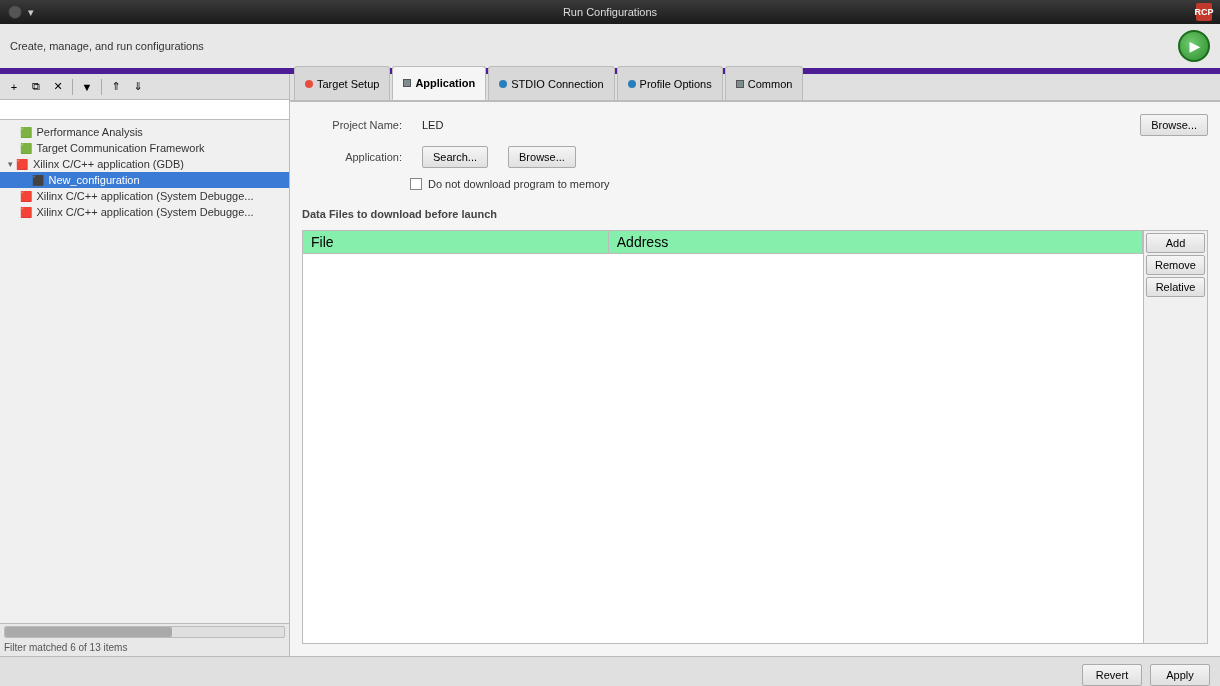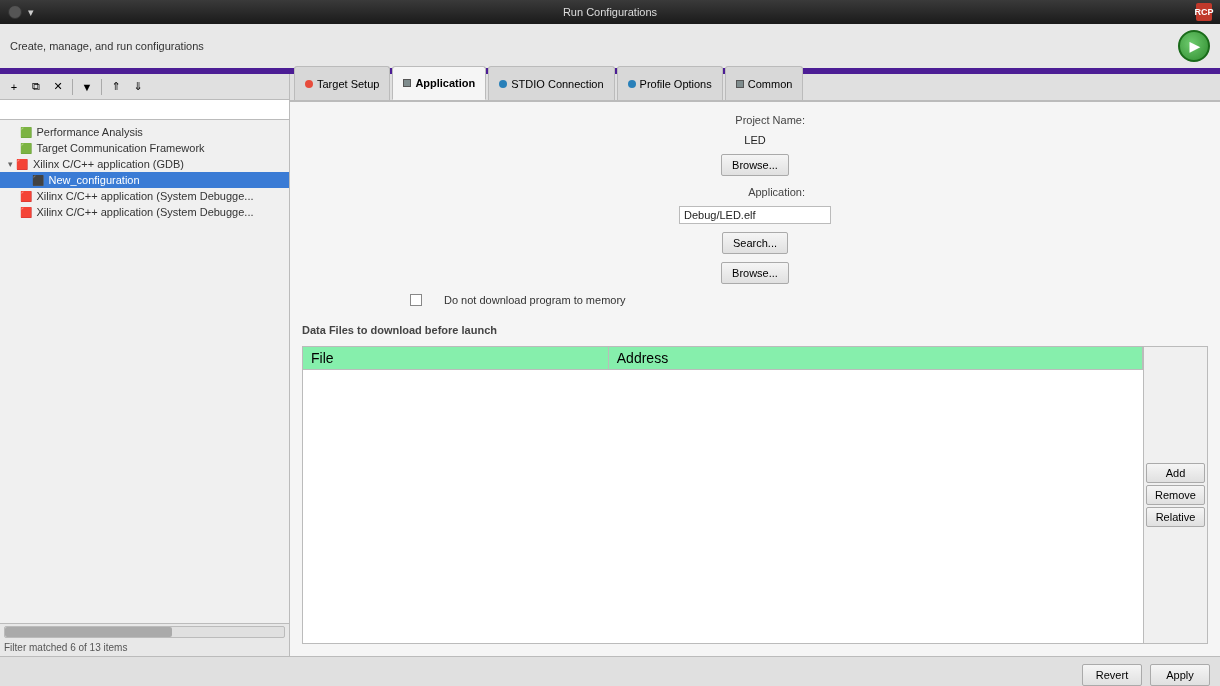--- a/index.html
+++ b/index.html
@@ -260,22 +260,21 @@
       padding: 12px;
       display: flex;
       flex-direction: column;
       gap: 10px;
       overflow-y: auto;
     }
 
     .form-row {
       display: flex;
       align-items: center;
-      gap: 8px;
-      flex-direction: column;
+      gap: 20px;
     }
     .form-label {
       font-size: 11px;
       color: #444;
       min-width: 100px;
       text-align: right;
     }
     .form-value {
       font-size: 11px;
       color: #222;
@@ -298,21 +297,21 @@
       cursor: pointer;
       border-radius: 2px;
       height: 22px;
       white-space: nowrap;
     }
 
     
     .checkbox-row {
       display: flex;
       align-items: center;
-      gap: 22px;
+      gap: 6px;
       padding-left: 108px;
     }
     .checkbox-box {
       width: 12px; height: 12px;
       border: 1px solid #888;
       background: white;
       display: inline-block;
     }
     .checkbox-label {
       font-size: 11px;
@@ -346,21 +345,20 @@
       font-size: 14px;
       font-weight: normal;
     }
     .table-buttons {
       display: flex;
       flex-direction: column;
       padding: 2px;
       gap: 2px;
       border-left: 1px solid #bbb;
       background: #f0f0f0;
-      justify-content: center;
     }
     .table-btn {
       padding: 3px 8px;
       font-size: 11px;
       border: 1px solid #aaa;
       background: linear-gradient(to bottom, #f5f5f5, #e0e0e0);
       cursor: pointer;
       border-radius: 2px;
       white-space: nowrap;
     }
@@ -486,21 +484,20 @@
     <div class="tab-content">
 
       <div class="form-row">
         <span class="form-label">Project Name:</span>
         <span class="form-value-text">LED</span>
         <button class="btn">Browse...</button>
       </div>
 
       <div class="form-row">
         <span class="form-label">Application:</span>
-        <input class="form-value" type="text" value="Debug/LED.elf" style="">
         <button class="btn">Search...</button>
         <button class="btn">Browse...</button>
       </div>
 
       <div class="checkbox-row">
         <div class="checkbox-box"></div>
         <span class="checkbox-label">Do not download program to memory</span>
       </div>
 
       <span class="section-label">Data Files to download before launch</span>

